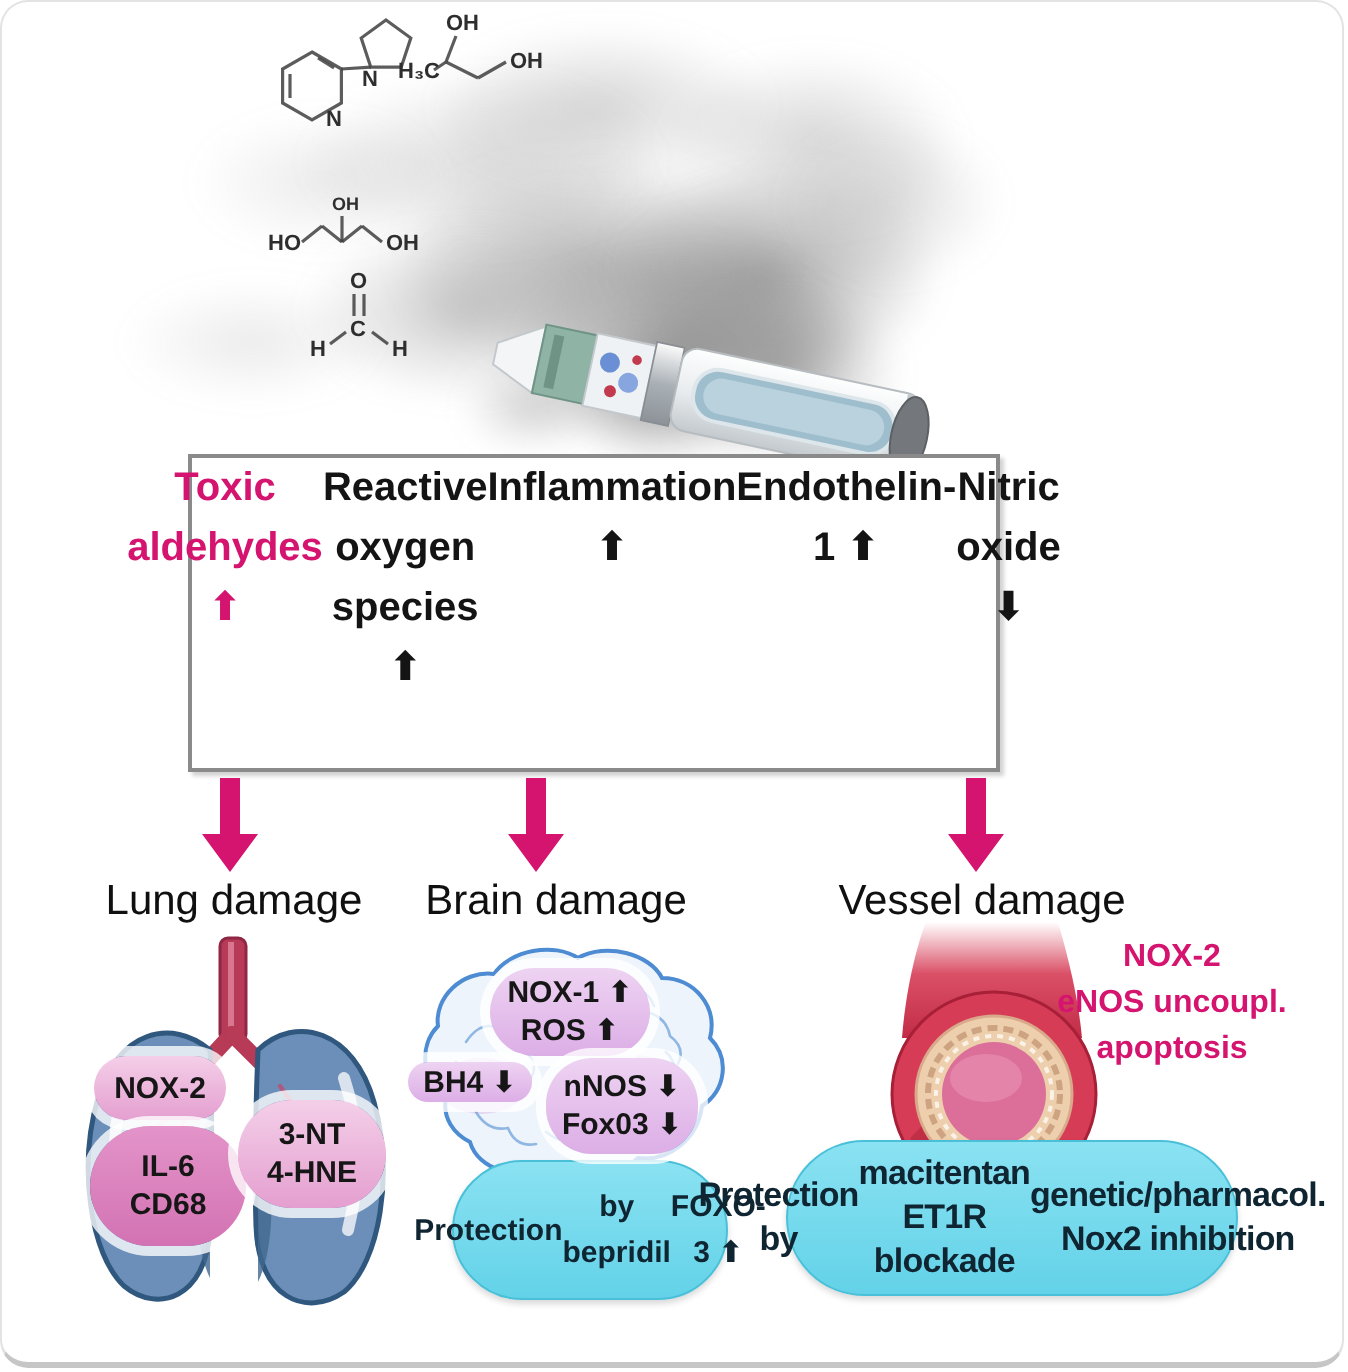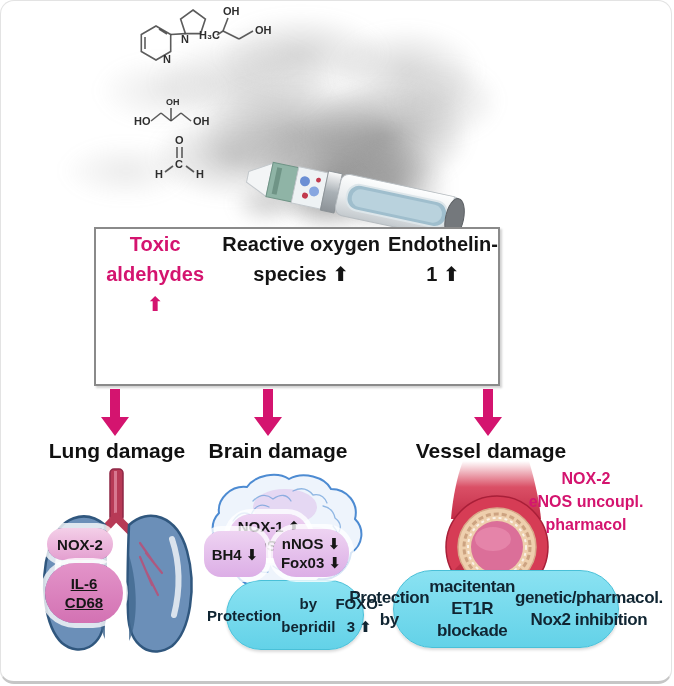--- a/index.html
+++ b/index.html
@@ -13,27 +13,27 @@
   .chem .small{font-size:9px;}
   .chem path,.chem polygon,.chem line{stroke:#3f3f3f;stroke-width:1.6;fill:none;opacity:.85;}
   
   .effects-box{position:absolute;left:93px;top:226px;width:406px;height:159px;background:#fff;
                border:2px solid #8a8a8a;box-shadow:2px 2px 2px rgba(0,0,0,.18);box-sizing:border-box;
                display:flex;justify-content:center;text-align:center;}
   .effects-box .line{font-size:20px;font-weight:bold;color:#141414;line-height:30px;}
   .effects-box .line.magenta{color:#d4146f;}
   
   .down-arrow{position:absolute;width:28px;height:48px;}
-  .section-title{position:absolute;width:170px;text-align:center;font-size:21px;font-weight:bold;color:#101010;}
+  .section-title{position:absolute;width:170px;text-align:center;font-size:21px;font-weight:normal;color:#101010;}
   
   .oval{position:absolute;display:flex;flex-direction:column;align-items:center;justify-content:center;
         text-align:center;font-weight:bold;color:#161616;font-size:15px;line-height:19px;
         box-shadow:0 0 0 5px rgba(255,255,255,.78);}
   .pink1{background:linear-gradient(180deg,#f4cfe8,#e49fd0);}
-  .pink2{background:linear-gradient(180deg,#e394c9,#d372b3);text-decoration:underline;}
+  .pink2{background:linear-gradient(180deg,#e394c9,#d372b3);}
   .lav{background:linear-gradient(180deg,#eed3f2,#dcaee6);}
   
   .pill{position:absolute;background:linear-gradient(180deg,#8ae2f2,#63d2e8);border:1.5px solid #49c0d8;
         border-radius:40px;display:flex;flex-direction:row;align-items:center;justify-content:center;
         text-align:center;font-weight:bold;color:#102532;box-sizing:border-box;box-shadow:0 2px 3px rgba(0,0,0,.15);}
   .pill .l{line-height:23px;font-size:15px;}
   .pill.wide .l{font-size:17px;line-height:22px;letter-spacing:-0.4px;}
   
   .vessel-markers{position:absolute;left:510px;top:466px;width:150px;text-align:center;
                   color:#d4146f;font-weight:bold;font-size:16px;line-height:23px;}
@@ -125,21 +125,23 @@
       <rect x="103" y="12" width="102" height="26" rx="12" fill="#9fbecd" stroke="#dde6ea" stroke-width="2"></rect>
       <rect x="108" y="16" width="92" height="18" rx="9" fill="#b9d2dd"></rect>
       <path d="M208,4 a13,21 0 0 1 0,42 Z" fill="#c3c9cd"></path>
       <ellipse cx="213" cy="25" rx="9" ry="20" fill="#74787c" stroke="#5c6064" stroke-width="1"></ellipse>
     </g>
   </svg>
 
   <div class="effects-box">
     <div class="line magenta">Toxic aldehydes ⬆</div>
     <div class="line">Reactive oxygen species ⬆</div>
+    <div class="line">Inflammation ⬆</div>
     <div class="line">Endothelin-1 ⬆</div>
+    <div class="line">Nitric oxide ⬇</div>
   </div>
 
   <svg class="down-arrow" style="left:100px;top:388px;" viewBox="0 0 28 48">
     <polygon points="9,0 19,0 19,28 28,28 14,47 0,28 9,28" fill="#d4146f"></polygon>
   </svg>
   <svg class="down-arrow" style="left:253px;top:388px;" viewBox="0 0 28 48">
     <polygon points="9,0 19,0 19,28 28,28 14,47 0,28 9,28" fill="#d4146f"></polygon>
   </svg>
   <svg class="down-arrow" style="left:473px;top:388px;" viewBox="0 0 28 48">
     <polygon points="9,0 19,0 19,28 28,28 14,47 0,28 9,28" fill="#d4146f"></polygon>
@@ -169,20 +171,24 @@
       <path d="M114,80 L128,100 M120,90 L136,110 M114,94 L126,122 M120,108 L132,132"></path>
     </g>
   </svg>
 
   <div class="oval pink1" style="left:46px;top:527px;width:66px;height:32px;border-radius:16px;">
     <span>NOX-2</span>
   </div>
   <div class="oval pink2" style="left:44px;top:562px;width:78px;height:60px;border-radius:30px;">
     <span>IL-6</span>
     <span>CD68</span>
+  </div>
+  <div class="oval pink1" style="left:118px;top:549px;width:74px;height:54px;border-radius:27px;">
+    <span>3-NT</span>
+    <span>4-HNE</span>
   </div>
 
   <svg class="illus" style="left:202px;top:470px;" width="165" height="128" viewBox="0 0 165 128">
     <path d="M20,78 C8,70 6,52 16,42 C14,28 28,14 44,16 C52,4 74,0 86,8 C100,0 122,6 128,18 C144,18 156,32 152,48 C162,58 160,74 148,82 C146,98 132,110 116,108 C104,120 84,122 72,112 C56,120 36,114 32,100 C24,96 18,88 20,78 Z" fill="#eef4fc" stroke="#4d8bd2" stroke-width="2"></path>
     <ellipse cx="82" cy="36" rx="32" ry="18" fill="#dcbcea" opacity="0.5"></ellipse>
     <ellipse cx="38" cy="72" rx="22" ry="14" fill="#dcbcea" opacity="0.5"></ellipse>
     <ellipse cx="110" cy="72" rx="28" ry="16" fill="#dcbcea" opacity="0.5"></ellipse>
     <g stroke="#5f97d6" stroke-width="1.3" fill="none" opacity="0.65" stroke-linecap="round">
       <path d="M30,50 q8,-12 18,-6 q6,-14 18,-8"></path>
       <path d="M50,30 q10,-10 20,-2 q12,-8 18,2"></path>
@@ -197,25 +203,25 @@
       <path d="M25,60 q6,6 2,14"></path>
     </g>
   </svg>
 
   <div class="pill" style="left:225px;top:579px;width:138px;height:70px;">
     <div class="l">Protection</div>
     <div class="l">by bepridil</div>
     <div class="l">FOXO-3 ⬆</div>
   </div>
 
-  <div class="oval lav" style="left:228px;top:483px;width:80px;height:44px;border-radius:22px;margin-top:30px;">
+  <div class="oval lav" style="left:244px;top:483px;width:80px;height:44px;border-radius:22px;">
     <span>NOX-1 ⬆</span>
     <span>ROS ⬆</span>
   </div>
-  <div class="oval lav" style="left:203px;top:530px;width:62px;height:46px;border-radius:17px;">
+  <div class="oval lav" style="left:203px;top:530px;width:62px;height:20px;border-radius:17px;">
     <span>BH4 ⬇</span>
   </div>
   <div class="oval lav" style="left:272px;top:528px;width:76px;height:48px;border-radius:23px;">
     <span>nNOS ⬇</span>
     <span>Fox03 ⬇</span>
   </div>
 
   <svg class="illus" style="left:432px;top:458px;" width="132" height="150" viewBox="0 0 132 150">
     <defs>
       <linearGradient id="tubeGrad" x1="0" y1="0" x2="0" y2="1">
@@ -230,21 +236,21 @@
     <circle cx="64" cy="88" r="39" fill="#eecfad" stroke="#d8a98a" stroke-width="1.5"></circle>
     <circle cx="64" cy="88" r="33" fill="none" stroke="#c79b79" stroke-width="3" stroke-dasharray="5 3" opacity="0.85"></circle>
     <circle cx="64" cy="88" r="29" fill="none" stroke="#ffffff" stroke-width="2" stroke-dasharray="3 3" opacity="0.7"></circle>
     <circle cx="64" cy="88" r="26" fill="#db6f99"></circle>
     <ellipse cx="60" cy="80" rx="18" ry="12" fill="#e789ad" opacity="0.8"></ellipse>
   </svg>
 
   <div class="vessel-markers">
     <div>NOX-2</div>
     <div>eNOS uncoupl.</div>
-    <div>pharmacol</div>
+    <div>apoptosis</div>
   </div>
 
   <div class="pill wide" style="left:392px;top:569px;width:226px;height:78px;">
     <div class="l">Protection by</div>
     <div class="l">macitentan ET1R blockade</div>
     <div class="l">genetic/pharmacol. Nox2 inhibition</div>
   </div>
 
 </div>
 

